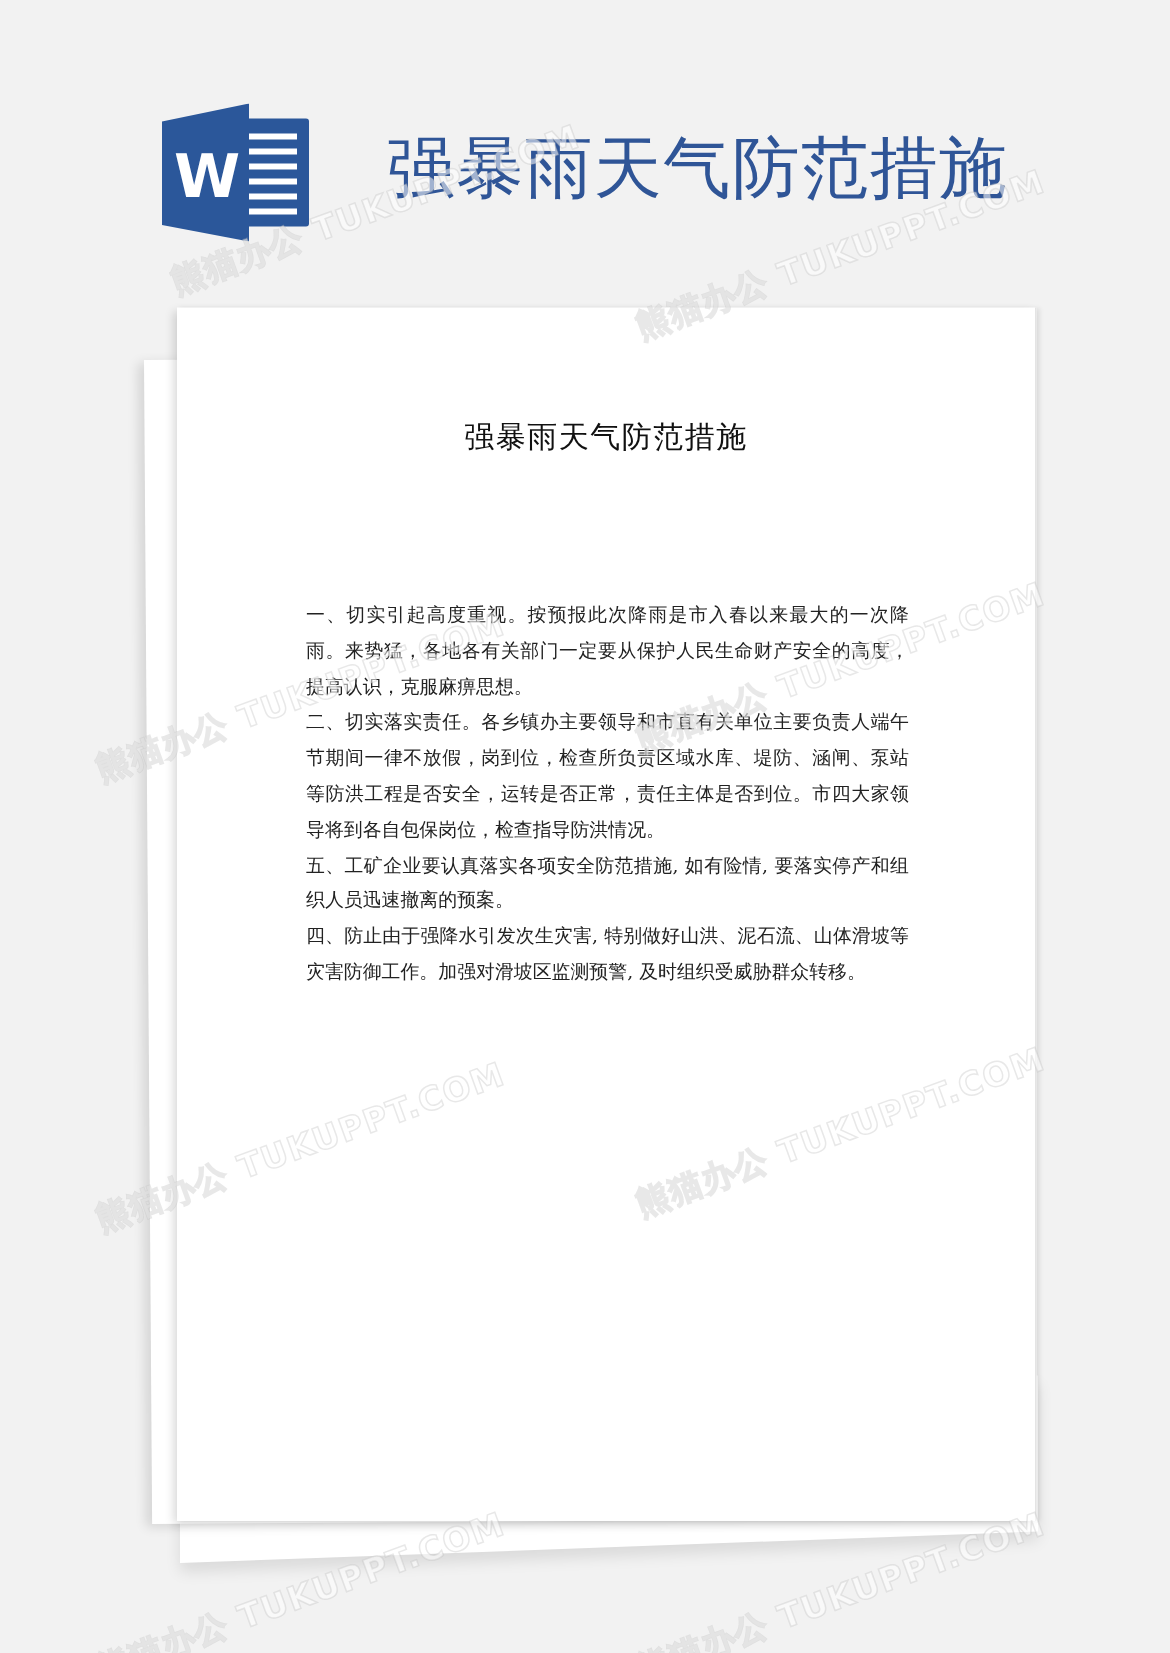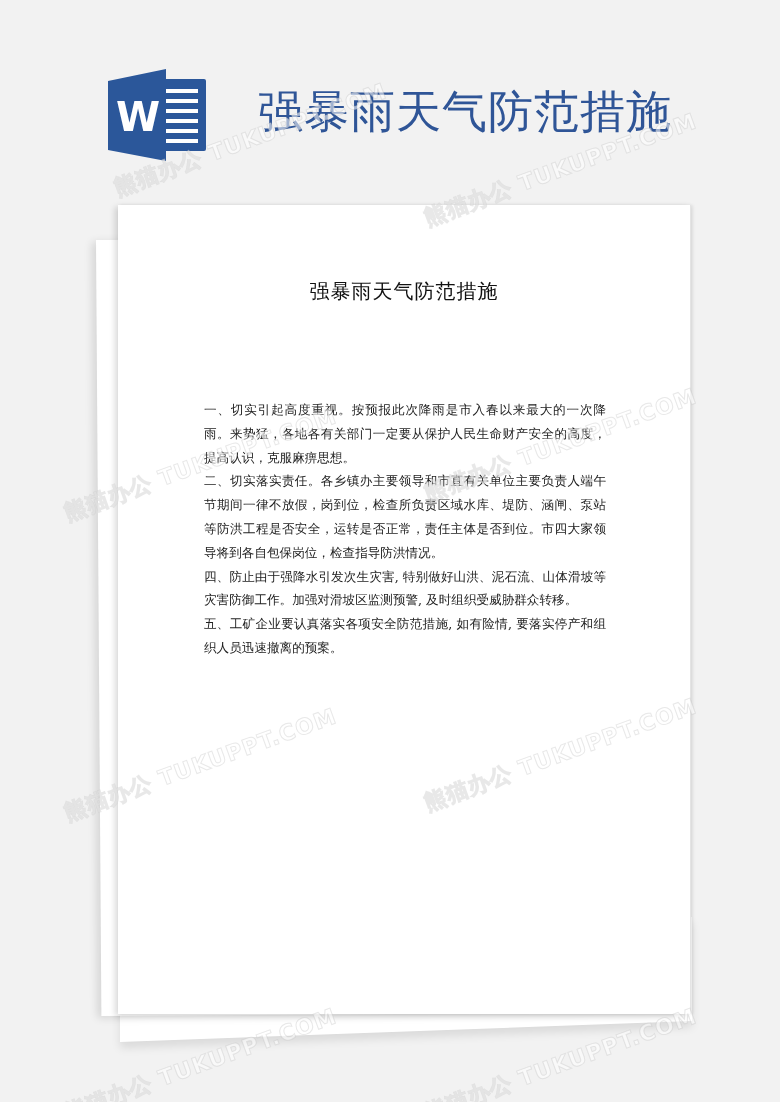--- a/index.html
+++ b/index.html
@@ -120,22 +120,22 @@
 </div>
 
 <div class="sheet sheet-back2"></div>
 <div class="sheet sheet-back1"></div>
 
 <div class="sheet page">
   <div class="doc-title">强暴雨天气防范措施</div>
   <div class="doc-body">
     <p class="para">一、切实引起高度重视。按预报此次降雨是市入春以来最大的一次降雨。来势猛，各地各有关部门一定要从保护人民生命财产安全的高度，提高认识，克服麻痹思想。</p>
     <p class="para">二、切实落实责任。各乡镇办主要领导和市直有关单位主要负责人端午节期间一律不放假，岗到位，检查所负责区域水库、堤防、涵闸、泵站等防洪工程是否安全，运转是否正常，责任主体是否到位。市四大家领导将到各自包保岗位，检查指导防洪情况。</p>
+    <p class="para">五、工矿企业要认真落实各项安全防范措施, 如有险情, 要落实停产和组织人员迅速撤离的预案。</p>
     <p class="para">四、防止由于强降水引发次生灾害, 特别做好山洪、泥石流、山体滑坡等灾害防御工作。加强对滑坡区监测预警, 及时组织受威胁群众转移。</p>
-    <p class="para">五、工矿企业要认真落实各项安全防范措施, 如有险情, 要落实停产和组织人员迅速撤离的预案。</p>
   </div>
 </div>
 
 <div class="watermark" style="left:110px;top:175px;">熊猫办公 TUKUPPT.COM</div>
 <div class="watermark" style="left:420px;top:205px;">熊猫办公 TUKUPPT.COM</div>
 <div class="watermark" style="left:60px;top:500px;">熊猫办公 TUKUPPT.COM</div>
 <div class="watermark" style="left:420px;top:480px;">熊猫办公 TUKUPPT.COM</div>
 <div class="watermark" style="left:60px;top:800px;">熊猫办公 TUKUPPT.COM</div>
 <div class="watermark" style="left:420px;top:790px;">熊猫办公 TUKUPPT.COM</div>
 <div class="watermark" style="left:60px;top:1100px;">熊猫办公 TUKUPPT.COM</div>

